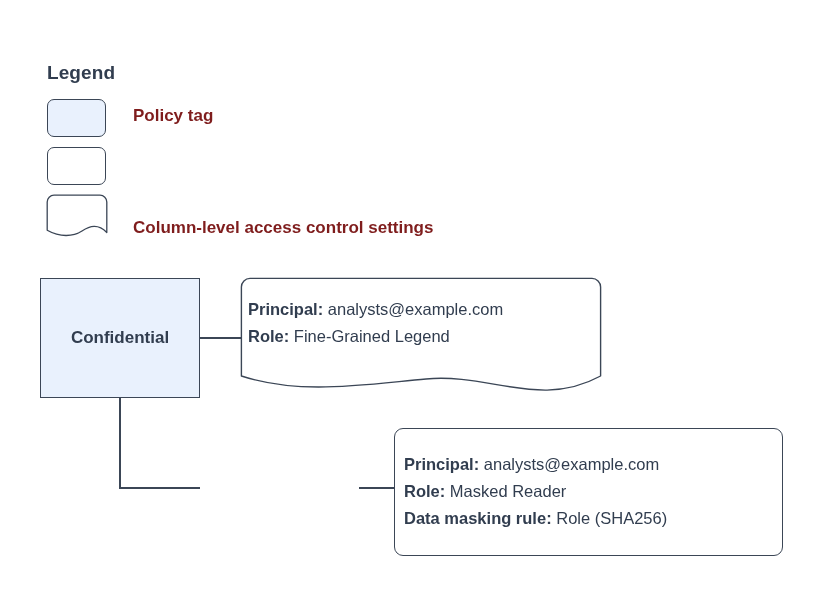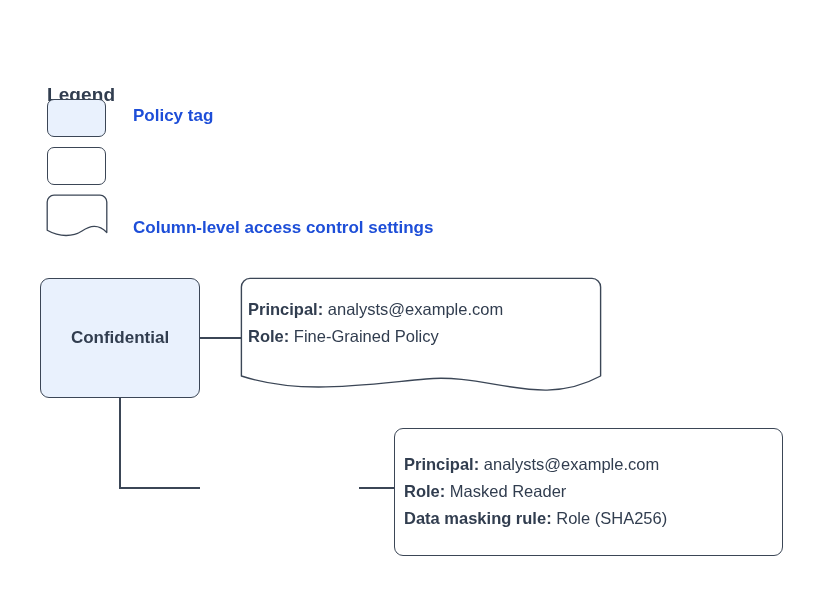--- a/index.html
+++ b/index.html
@@ -27,29 +27,28 @@
   
   .legend-title {
     position: absolute;
     left: 47px;
     top: 62px;
     font-size: 19px;
     font-weight: bold;
     letter-spacing: 0.1px;
     color: #313d4f;
     white-space: nowrap;
-    margin-top: 22px;
   }
 
   .legend-row-label {
     position: absolute;
     left: 133px;
     font-size: 17px;
     font-weight: bold;
-    color: #1d4ed8;
+    color: #7f1d1d;
     white-space: nowrap;
     transform: translateY(-50%);
   }
   .legend-row-label.r1 { top: 116px; }
   .legend-row-label.r2 { top: 164px; }
   .legend-row-label.r3 { top: 228px; }
 
   .legend-swatch {
     position: absolute;
     left: 47px;
@@ -69,21 +68,21 @@
     width: 62px;
     height: 44px;
   }
 
   
   .node {
     position: absolute;
     box-sizing: border-box;
     background: #e9f1fd;
     border: 1.4px solid #3b4656;
-    border-radius: 9px;
+    border-radius: 0;
     display: flex;
     align-items: center;
     justify-content: center;
     text-align: center;
   }
   .node-label {
     font-size: 17px;
     font-weight: bold;
     color: #313d4f;
     line-height: 1.25;
@@ -194,21 +193,21 @@
              C120 108 60 118 1.4 99
              Z" fill="#ffffff" stroke="#3b4656" stroke-width="1.4" stroke-linejoin="round"></path>
   </svg>
   <div class="callout-wave-text">
     <div>
       <span class="kv-key">Principal:</span>
       <span class="kv-val">analysts@example.com</span>
     </div>
     <div>
       <span class="kv-key">Role:</span>
-      <span class="kv-val">Fine-Grained Policy</span>
+      <span class="kv-val">Fine-Grained Legend</span>
     </div>
   </div>
 
   <div class="callout-box"></div>
   <div class="callout-box-text">
     <div>
       <span class="kv-key">Principal:</span>
       <span class="kv-val">analysts@example.com</span>
     </div>
     <div>

